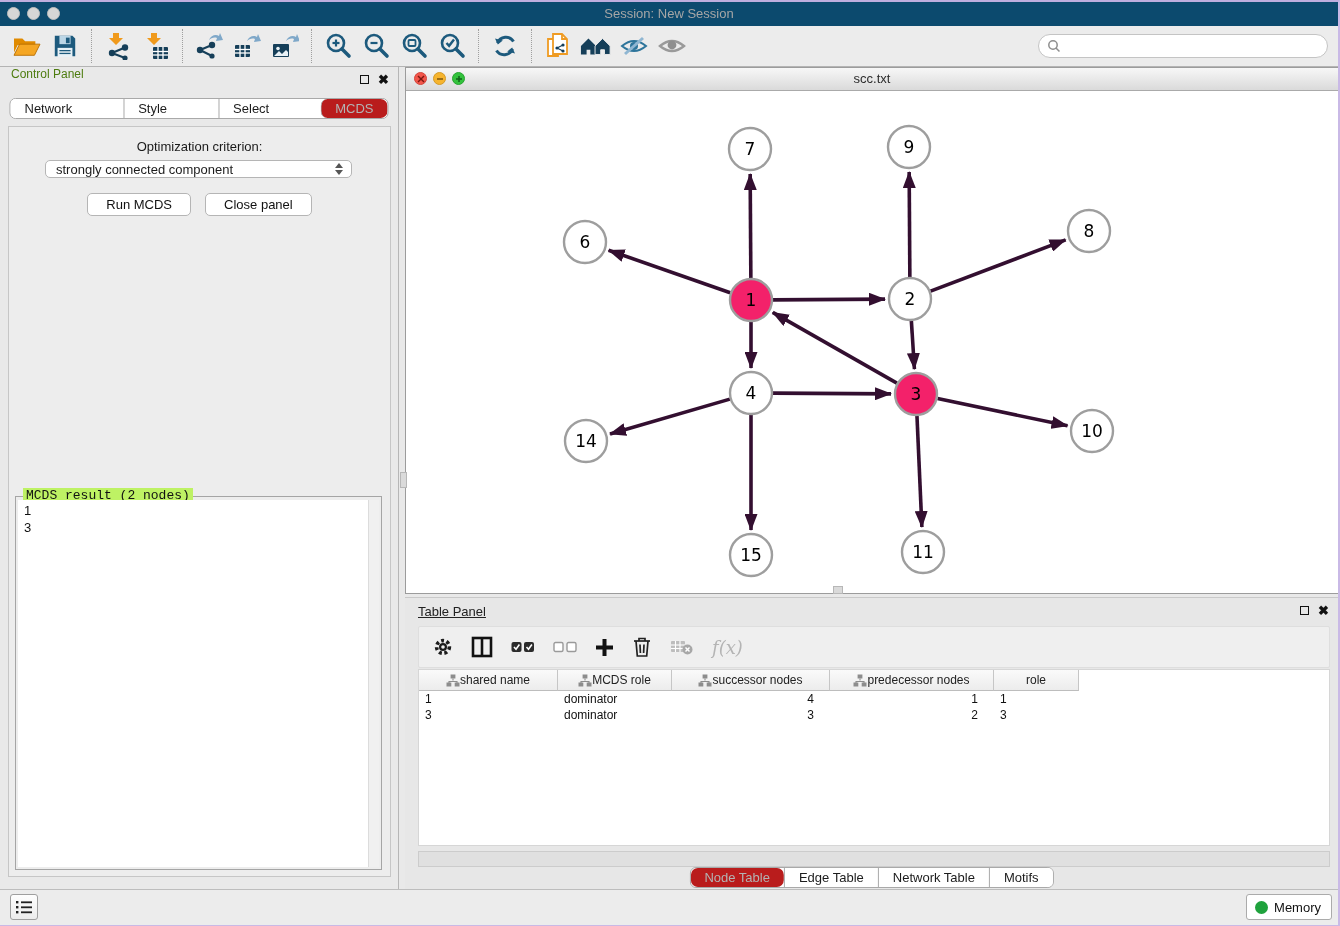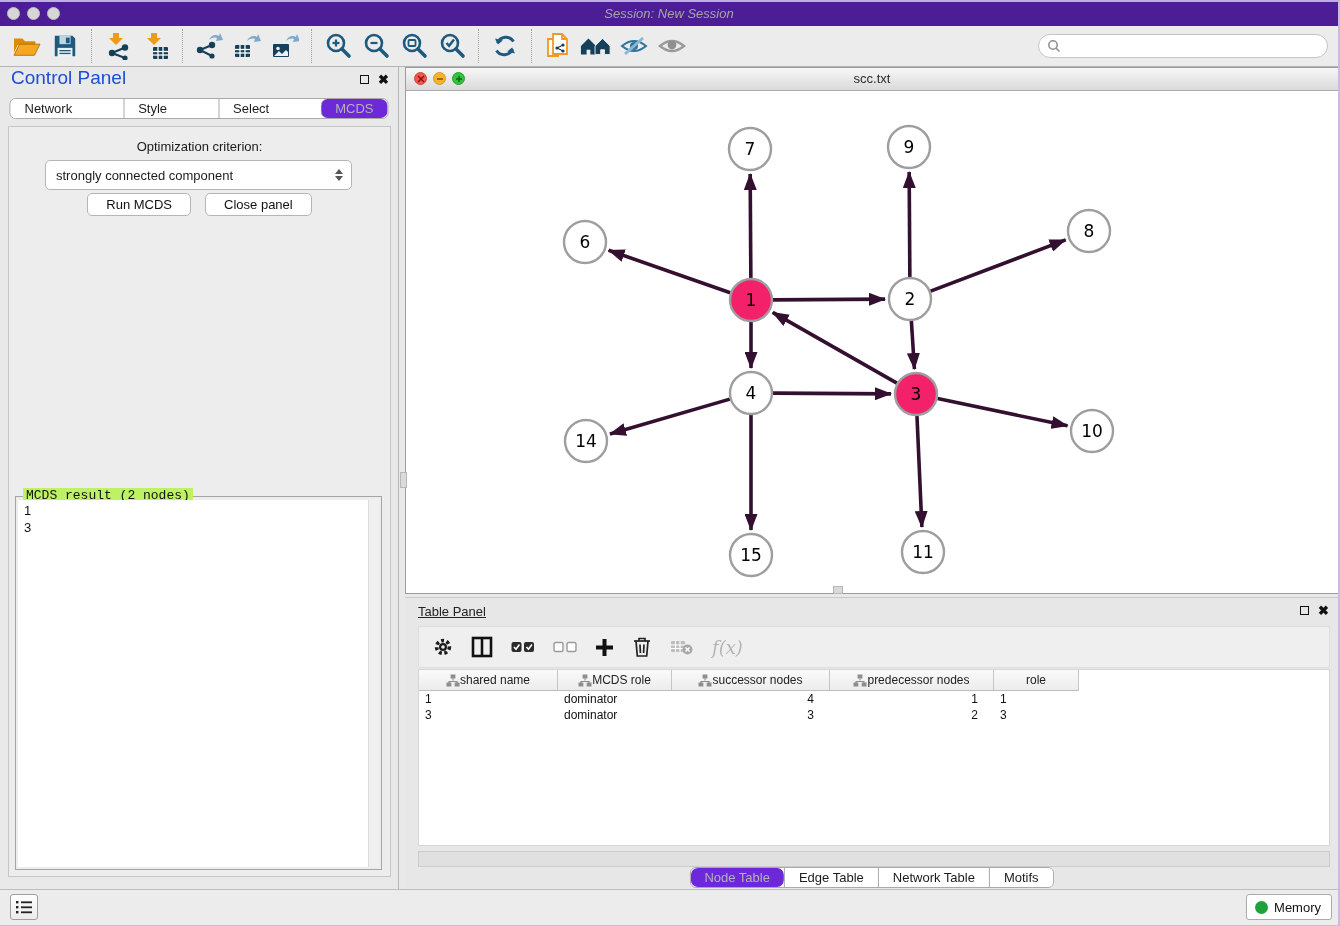--- a/index.html
+++ b/index.html
@@ -3,45 +3,45 @@
 <meta charset="utf-8">
 <style>
   *{margin:0;padding:0;box-sizing:border-box;}
   html,body{width:1340px;height:926px;}
   body{
     position:relative;background:#e9e9e9;overflow:hidden;
     font-family:"Liberation Sans",sans-serif;font-size:13px;color:#1c1c1c;
     border-top:2px solid #bfaede;border-right:2px solid #c9b9e6;border-bottom:1px solid #c9b9e6;
   }
   
-  .titlebar{position:absolute;left:0;top:0;right:0;height:24px;background:#4c1d95;font-style:italic;}
+  .titlebar{position:absolute;left:0;top:0;right:0;height:24px;background:#0c4a6e;}
   .traffic{position:absolute;left:7px;top:5px;display:flex;gap:7px;}
   .light{width:13px;height:13px;border-radius:50%;position:relative;display:flex;align-items:center;justify-content:center;}
   .light.gray{background:#d6d6d6;border:1px solid #bdbdbd;}
   .light svg{display:block;}
   .title-main{line-height:24px;text-align:center;color:#a6a6a6;font-size:13px;}
   .toolbar{position:absolute;left:0;top:24px;right:0;height:41px;background:#ececec;border-bottom:1px solid #b4b4b4;display:flex;align-items:center;padding:0 10px 0 8px;}
   .tbtn{width:38px;height:36px;display:flex;align-items:center;justify-content:center;border-radius:4px;}
   .tsep{width:0;height:34px;border-left:1px dotted #9f9f9f;margin:0 7px;}
   .searchbox{margin-left:auto;width:290px;height:24px;background:#fff;border:1px solid #c4c4c4;border-radius:12px;display:flex;align-items:center;padding:0 8px;gap:4px;}
   .searchbox input{border:none;outline:none;flex:1;font:13px "Liberation Sans",sans-serif;background:transparent;}
   
   .control-panel{position:absolute;left:0;top:65px;width:399px;bottom:36px;background:#e9e9e9;border-right:1px solid #b6b6b6;}
-  .cp-title{position:absolute;left:11px;top:0;font-size:19px;color:#1d4ed8;}
+  .cp-title{position:absolute;left:11px;top:0;font-size:12px;color:#4d7c0f;}
   .panel-winbtns{position:absolute;right:9px;top:8px;display:flex;gap:9px;align-items:center;}
   .float-icon{width:9px;height:9px;border:1.6px solid #111;display:inline-block;}
   .close-x{font-size:13px;font-weight:bold;color:#111;line-height:9px;}
   .tabstrip{display:flex;border:1px solid #a9a9a9;border-radius:6px;overflow:hidden;background:#fff;height:21px;}
   .cp-tabs{position:absolute;left:50%;top:31px;transform:translateX(-50%);gap:37px;}
   .tab{padding:0 14px;display:flex;align-items:center;font-size:13px;color:#1c1c1c;background:#fff;border-left:1px solid #aaa;white-space:nowrap;}
   .tab:first-child{border-left:none;}
-  .tab.selected{background:#6d28d9;color:#b3b3b3;border-radius:7px;}
+  .tab.selected{background:#b91c1c;color:#b3b3b3;border-radius:7px;}
   .cp-inner{position:absolute;left:8px;right:7px;top:59px;bottom:12px;background:#ededed;border:1px solid #c6c6c6;}
   .opt-label{position:absolute;top:12px;left:0;right:0;text-align:center;color:#1a1a1a;}
-  .dropdown{position:absolute;top:33px;left:36px;right:38px;height:30px;background:#fff;border:1px solid #b5b5b5;border-radius:5px;display:flex;align-items:center;padding:0 6px 0 10px;}
+  .dropdown{position:absolute;top:33px;left:36px;right:38px;height:18px;background:#fff;border:1px solid #b5b5b5;border-radius:5px;display:flex;align-items:center;padding:0 6px 0 10px;}
   .dropdown .dd-label{flex:1;font-size:13px;}
   .dd-arrows{display:flex;flex-direction:column;gap:2px;align-items:center;width:12px;}
   .dd-arrows i{display:block;width:0;height:0;border-left:4px solid transparent;border-right:4px solid transparent;}
   .dd-arrows i.up{border-bottom:5px solid #555;}
   .dd-arrows i.down{border-top:5px solid #555;}
   .btn-row{position:absolute;top:66px;left:0;right:0;display:flex;justify-content:center;gap:14px;}
   .pushbtn{height:23px;background:#fff;border:1px solid #b5b5b5;border-radius:5px;padding:0 18px;font-size:13px;color:#111;display:flex;align-items:center;}
   .groupbox{position:absolute;left:6px;right:8px;top:369px;bottom:6px;border:1px solid #a5a5a5;}
   .groupbox-legend{position:absolute;top:-9px;left:7px;background:#bef264;padding:0 3px;font-size:13px;color:#111;font-family:Liberation Mono, monospace;}
   .result-area{position:absolute;left:2px;right:2px;top:3px;bottom:2px;background:#fff;}

